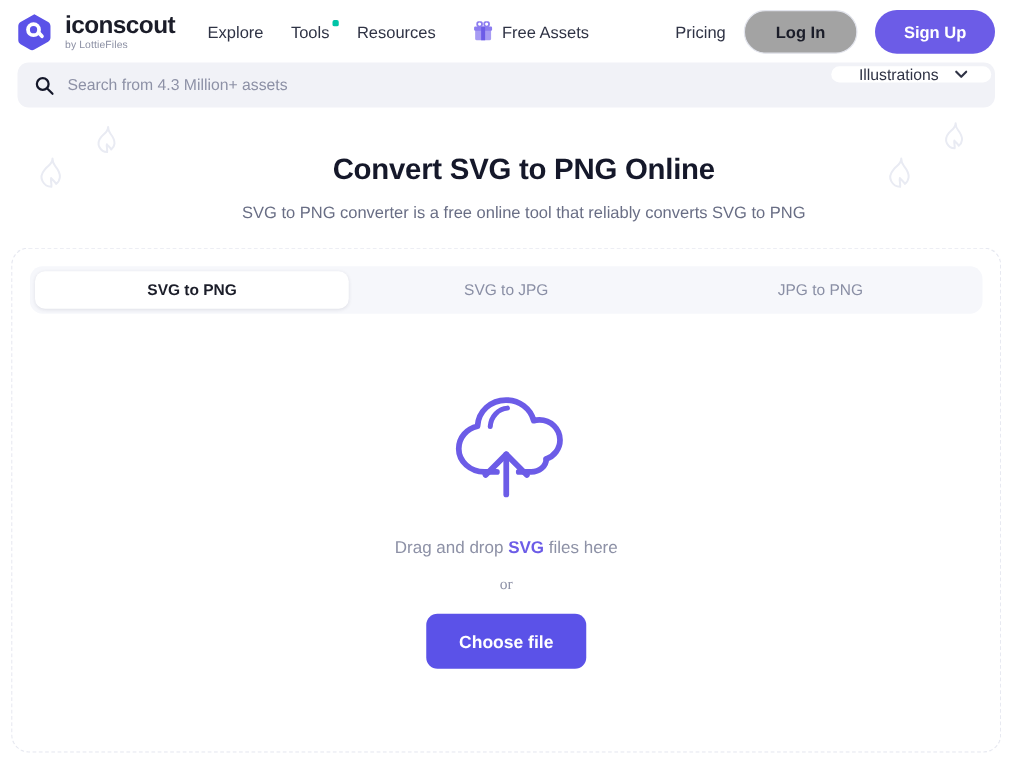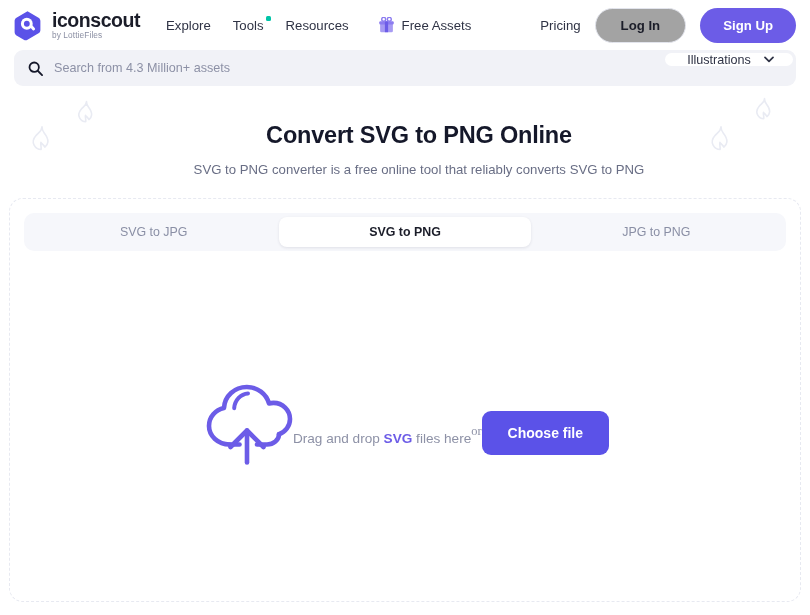--- a/index.html
+++ b/index.html
@@ -260,21 +260,21 @@
     color: #1b1d29;
     font-weight: bold;
     box-shadow: 0 1px 3px rgba(30,34,62,0.10);
   }
 
   
   .dropzone {
     margin-top: 14px;
     height: 320px;
     display: flex;
-    flex-direction: row;
+    flex-direction: column;
     align-items: center;
     justify-content: center;
   }
 
   .cloud-icon { width: 92px; height: 86px; display: block; }
 
   .drop-text {
     margin-top: 28px;
     font-size: 13.6px;
     color: #8d91a6;
@@ -382,22 +382,22 @@
     <path d="M12.0 1.7 C12.0 6.2 8.6 7.3 5.8 10.7 C3.0 14.0 2.6 17.4 4.1 20.1 C5.6 22.9 8.3 24.4 11.1 24.4 C11.5 21.7 10.3 19.9 10.9 17.4 C12.5 19.4 14.0 20.2 14.9 22.1 C16.3 21.1 17.6 19.2 17.9 16.8 C18.2 13.1 16.2 10.4 14.2 7.9 C12.6 5.9 12.0 3.9 12.0 1.7 Z" fill="none" stroke="#e9ebf3" stroke-width="1.6" stroke-linejoin="round"></path>
   </svg>
 
   <h1 class="hero-title">Convert SVG to PNG Online</h1>
   <p class="hero-sub">SVG to PNG converter is a free online tool that reliably converts SVG to PNG</p>
 </div>
 
 <div class="card">
 
   <div class="tabs">
+    <div class="tab active">SVG to PNG</div>
     <div class="tab">SVG to JPG</div>
-    <div class="tab active">SVG to PNG</div>
     <div class="tab">JPG to PNG</div>
   </div>
 
   <div class="dropzone">
 
     <svg class="cloud-icon" viewBox="0 0 92 86">
       <path d="M28.5 62.5 C17.0 62.5 8.0 54.0 8.0 44.0 C8.0 35.0 14.5 27.8 23.0 26.0 C23.6 14.0 33.6 5.0 45.8 5.0 C56.4 5.0 65.4 11.9 68.0 21.5 C69.4 21.1 70.9 20.9 72.5 20.9 C81.6 20.9 89.0 28.1 89.0 37.0 C89.0 44.0 84.4 50.0 78.0 52.2" fill="none" stroke="#6c5ce7" stroke-width="4.6" stroke-linecap="round" stroke-linejoin="round"></path>
       <path d="M78.0 52.2 C78.0 58.0 72.5 62.5 66.0 62.5 L56.0 62.5" fill="none" stroke="#6c5ce7" stroke-width="4.6" stroke-linecap="round" stroke-linejoin="round"></path>
       <path d="M28.5 62.5 L38.5 62.5" fill="none" stroke="#6c5ce7" stroke-width="4.6" stroke-linecap="round"></path>
       <path d="M33.2 26.2 C33.8 18.0 39.8 12.0 47.0 11.5" fill="none" stroke="#6c5ce7" stroke-width="4.0" stroke-linecap="round"></path>

